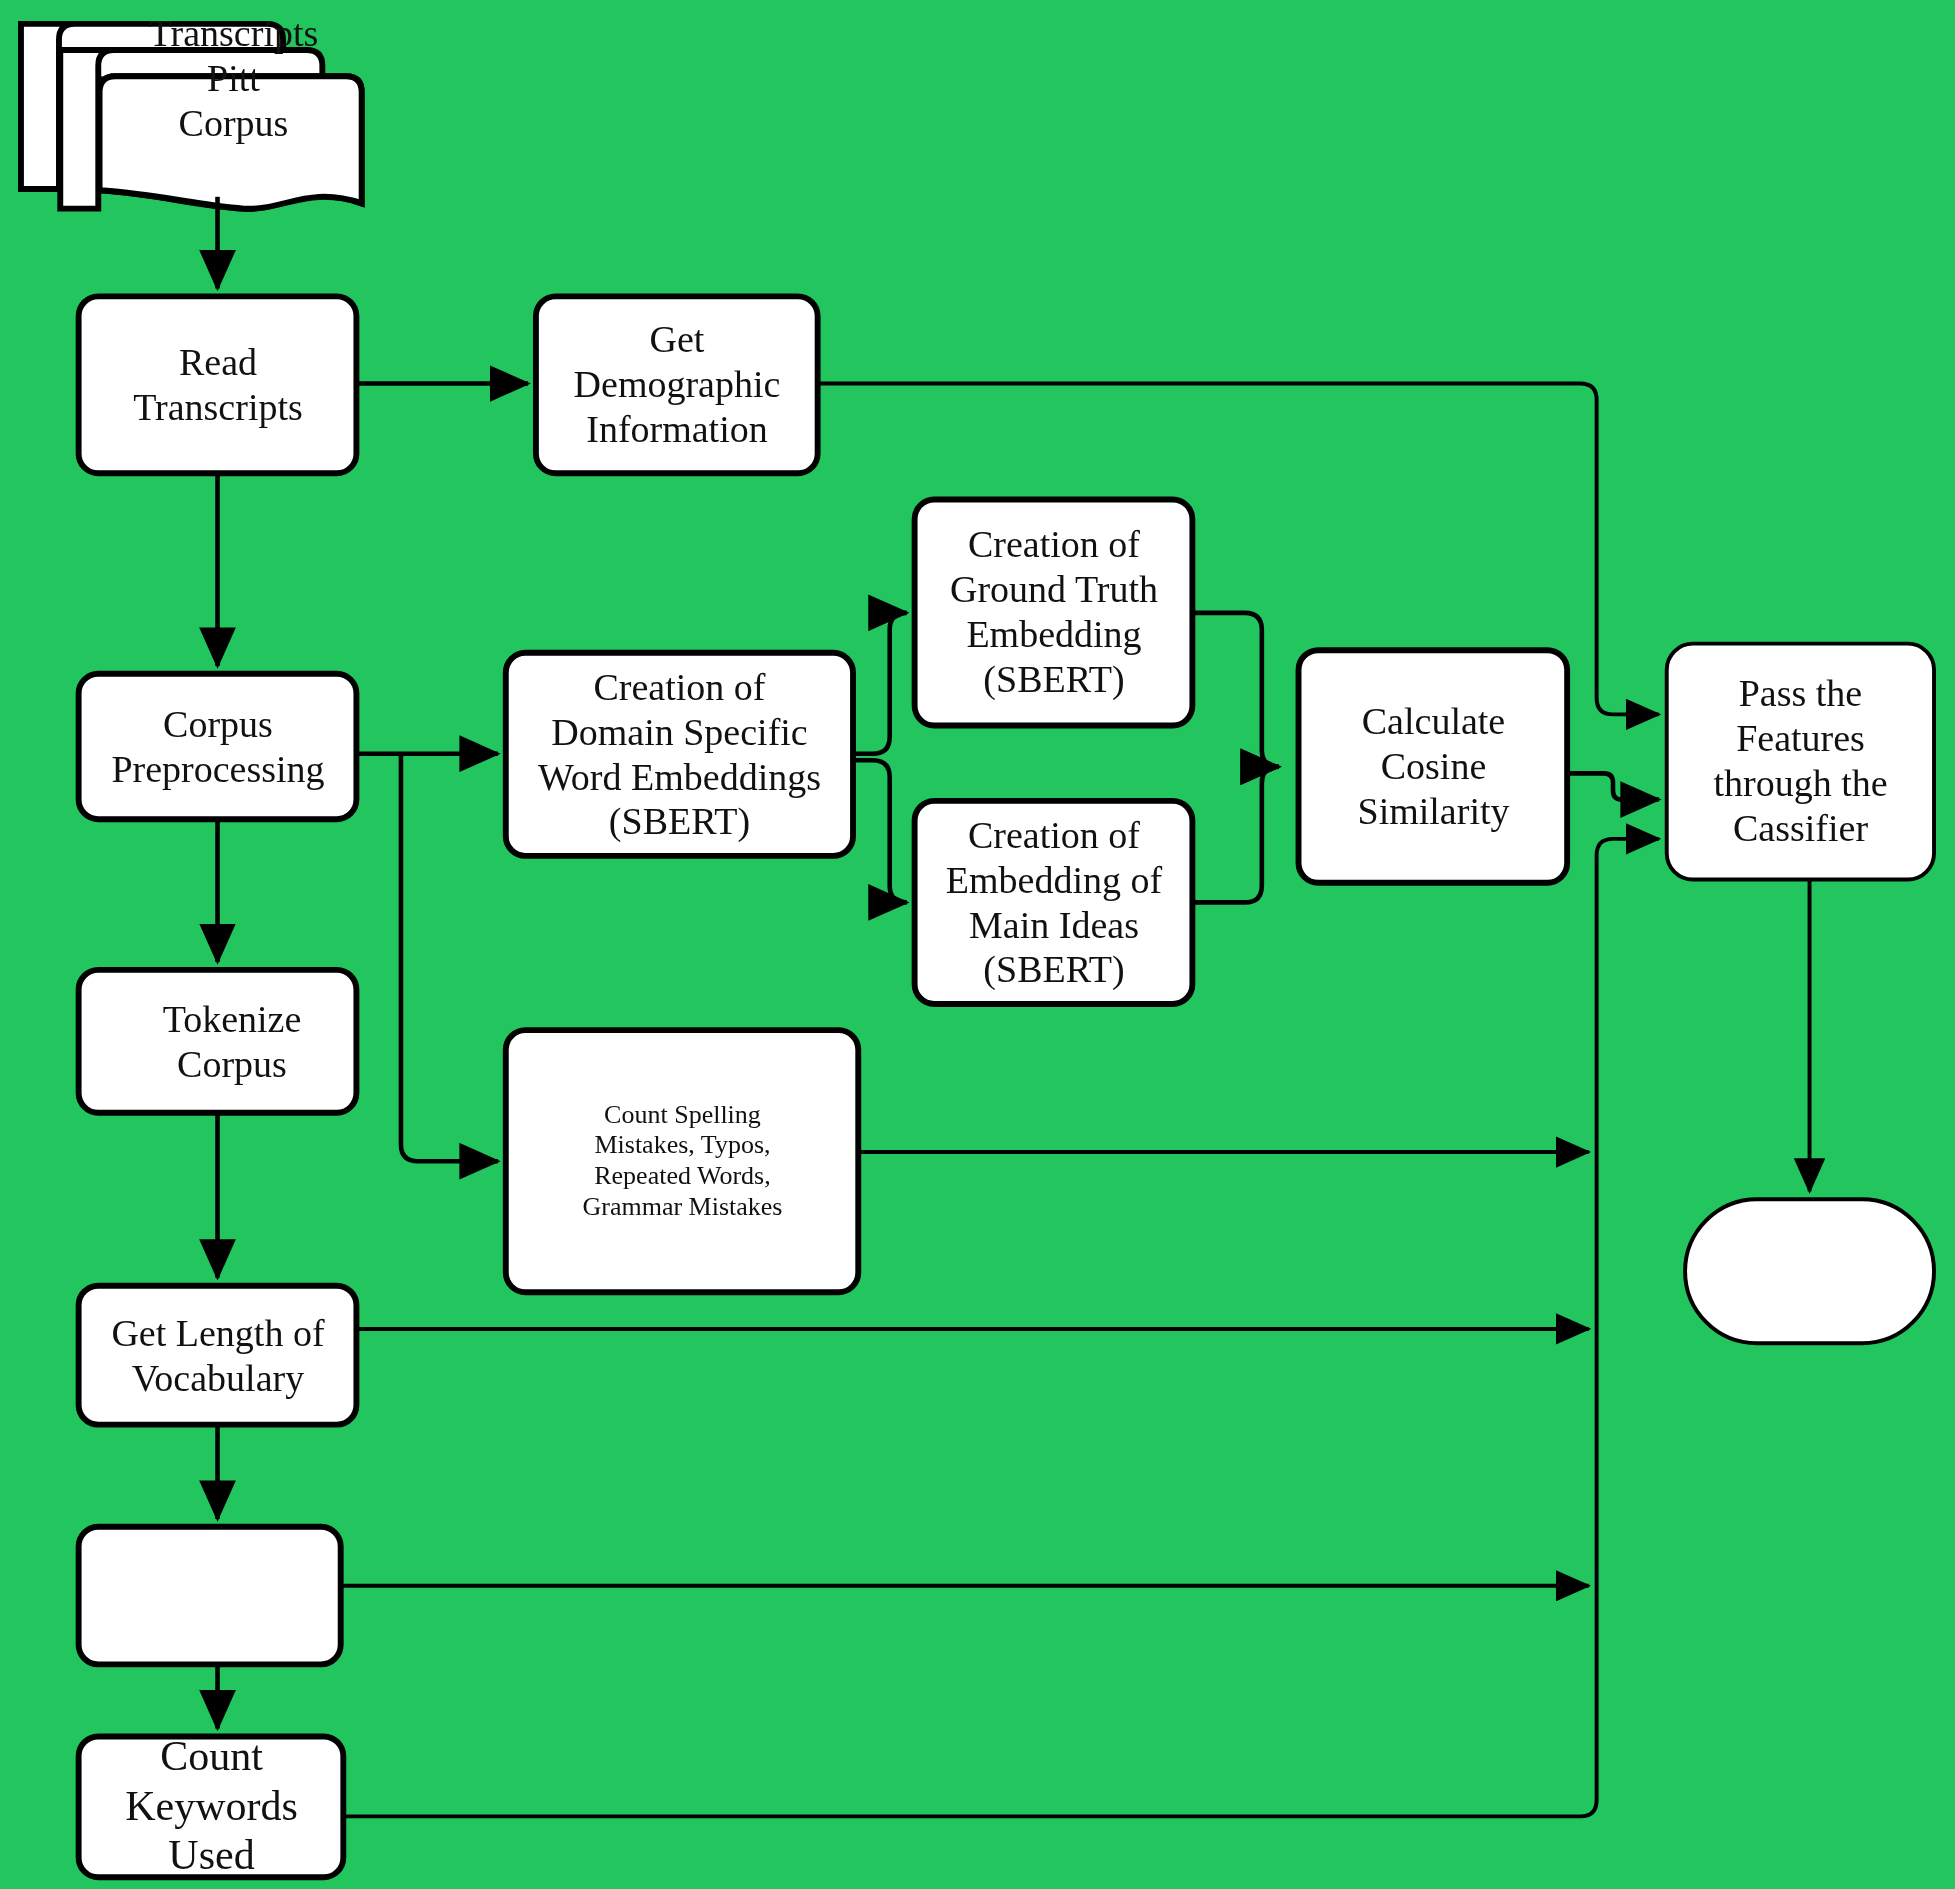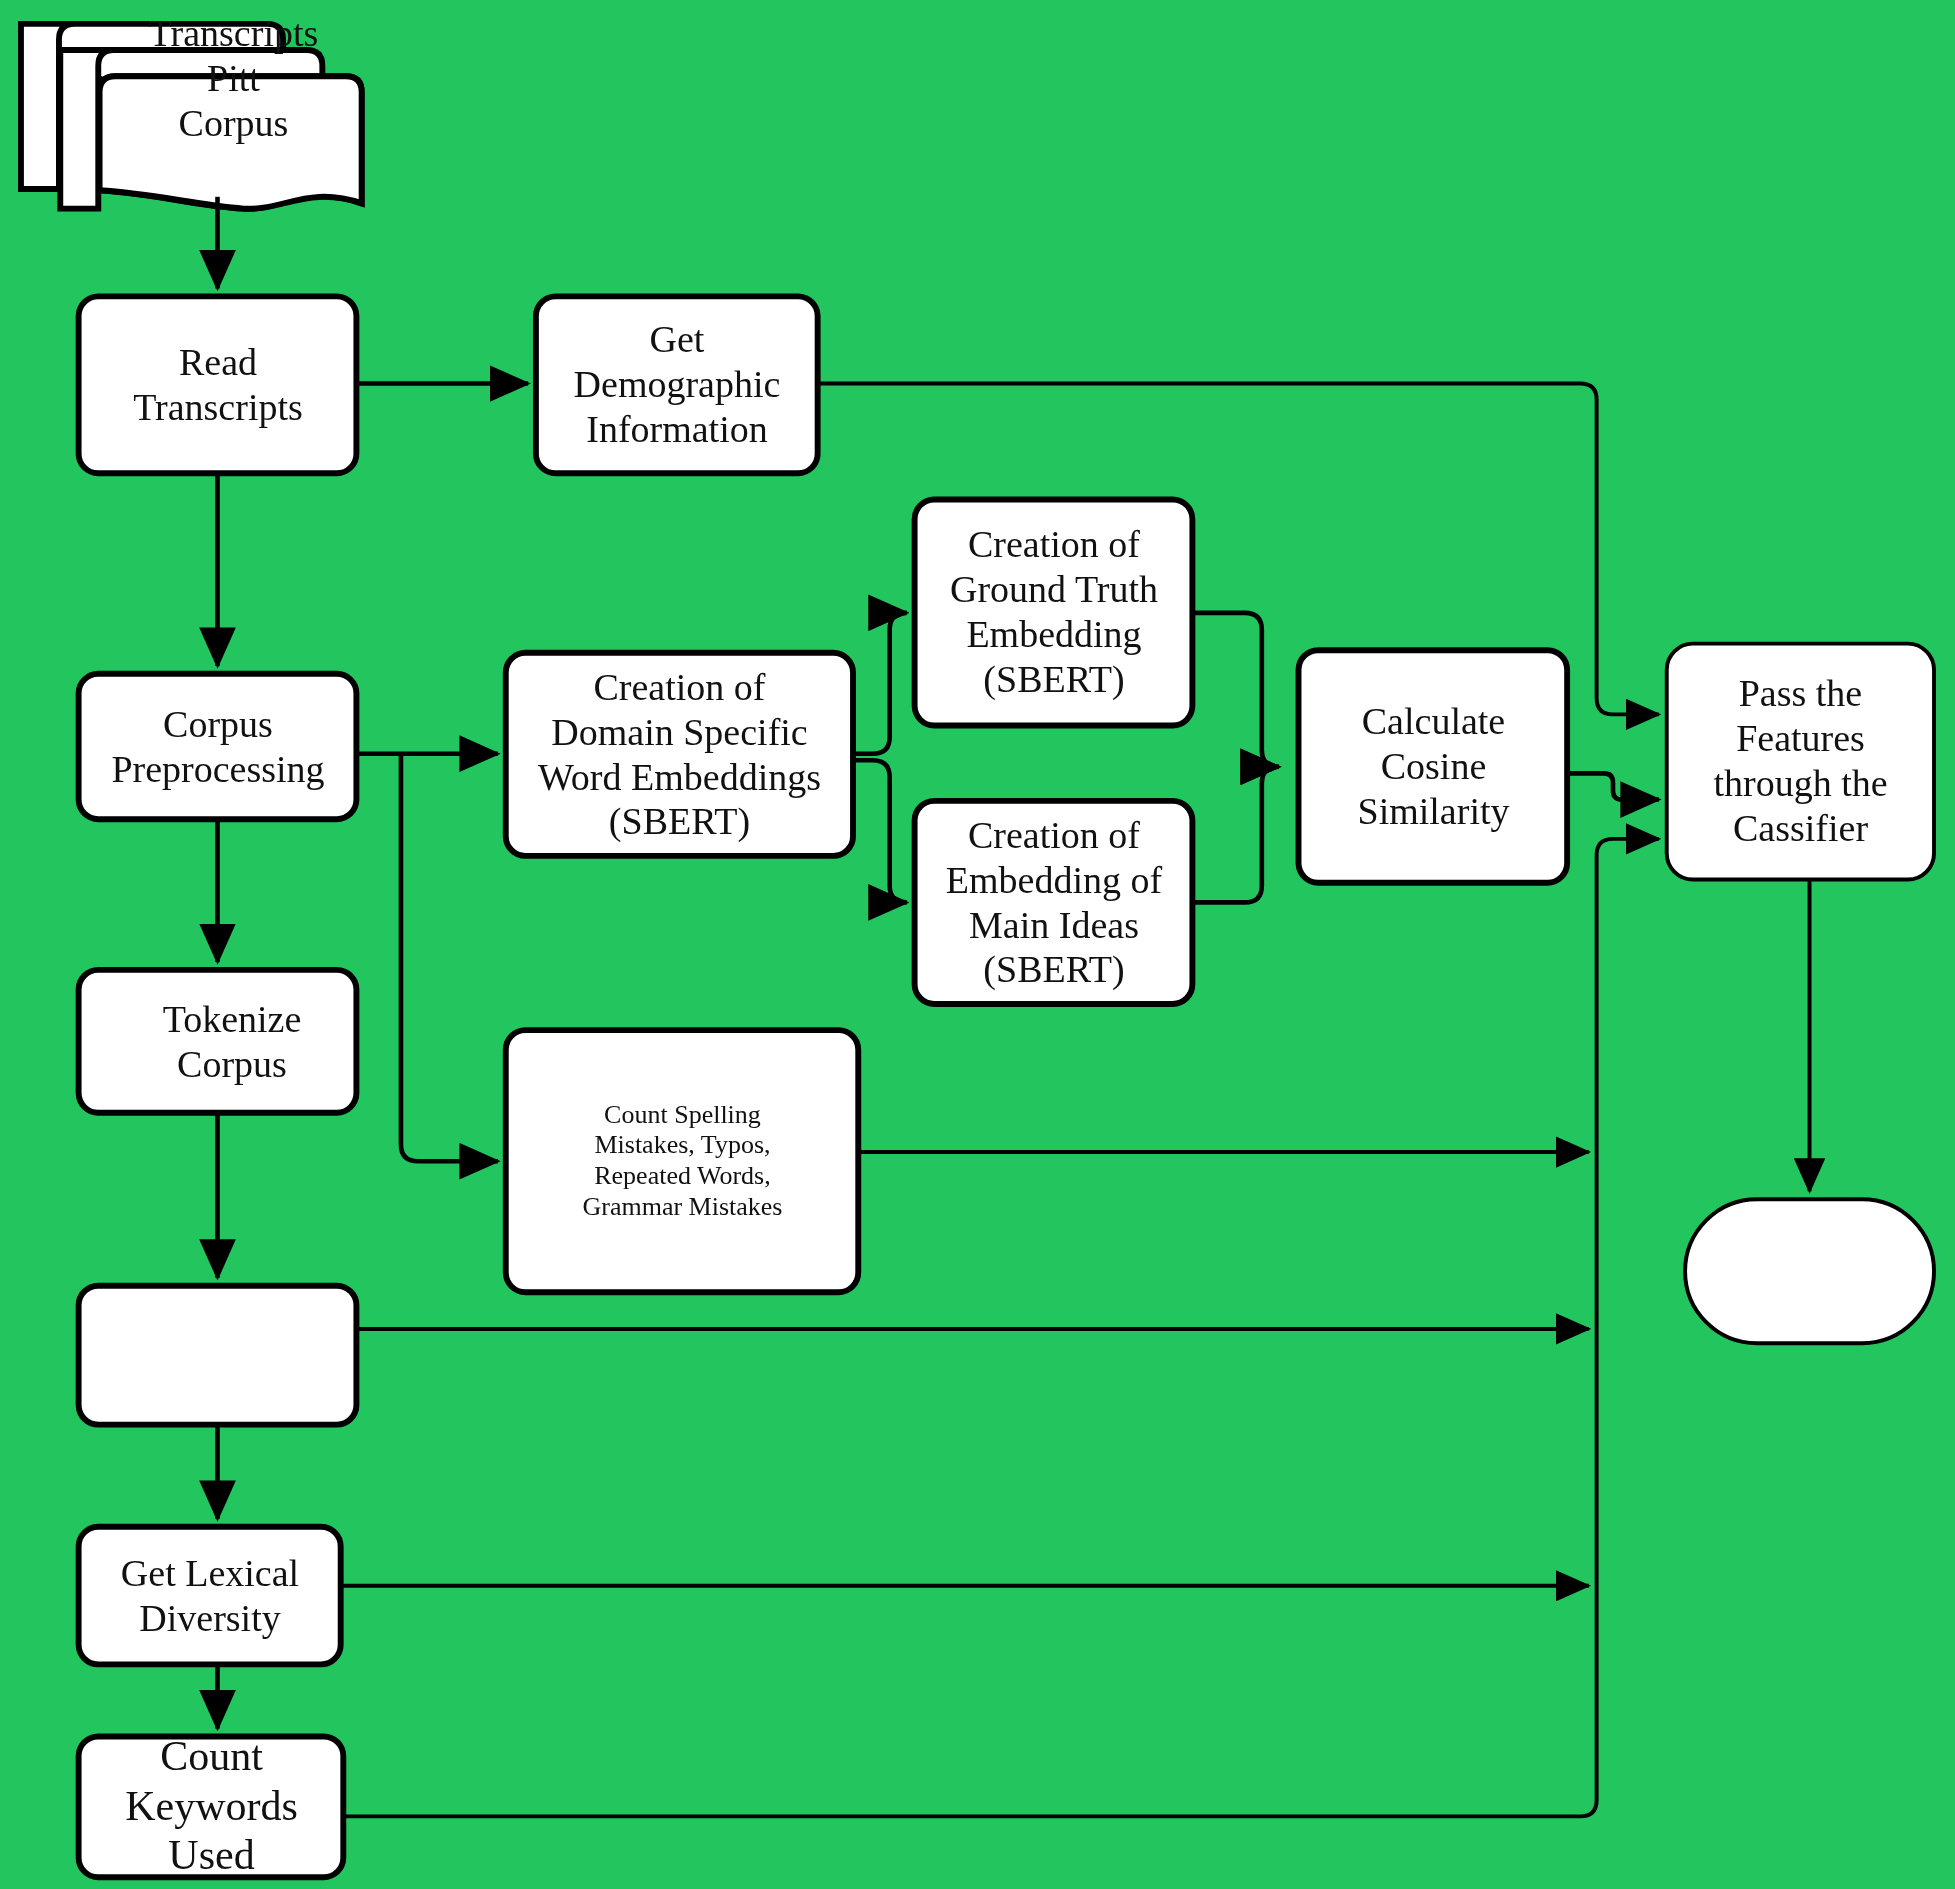--- a/index.html
+++ b/index.html
@@ -198,22 +198,22 @@
 Cassifier</div>
 
   <div class="nodelabel" style="left:93px; top:970px; width:278px; height:143px; font-size:38px;">Tokenize
 Corpus</div>
 
   <div class="nodelabel" style="left:506px; top:1030px; width:353px; height:262px; font-size:26px;">Count Spelling
 Mistakes, Typos,
 Repeated Words,
 Grammar Mistakes</div>
 
-
-  <div class="nodelabel" style="left:79px; top:1527px; width:262px; height:138px; font-size:38px;">Get Lexical
-Diversity</div>
+  <div class="nodelabel" style="left:79px; top:1286px; width:278px; height:139px; font-size:38px;">Get Length of
+Vocabulary</div>
+
 
   <div class="nodelabel" style="left:79px; top:1736px; width:265px; height:141px; font-size:42px;">Count
 Keywords Used</div>
 
 
 </div>
 
 
 </body></html>

